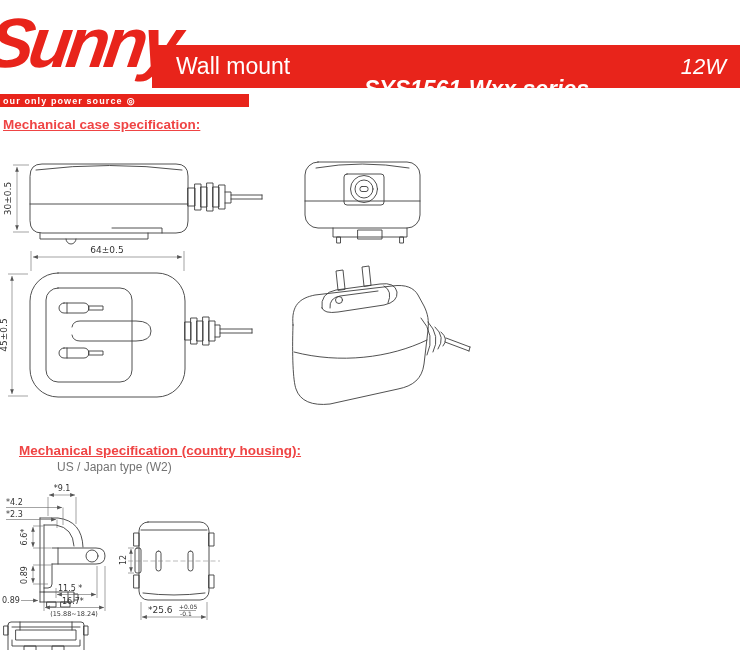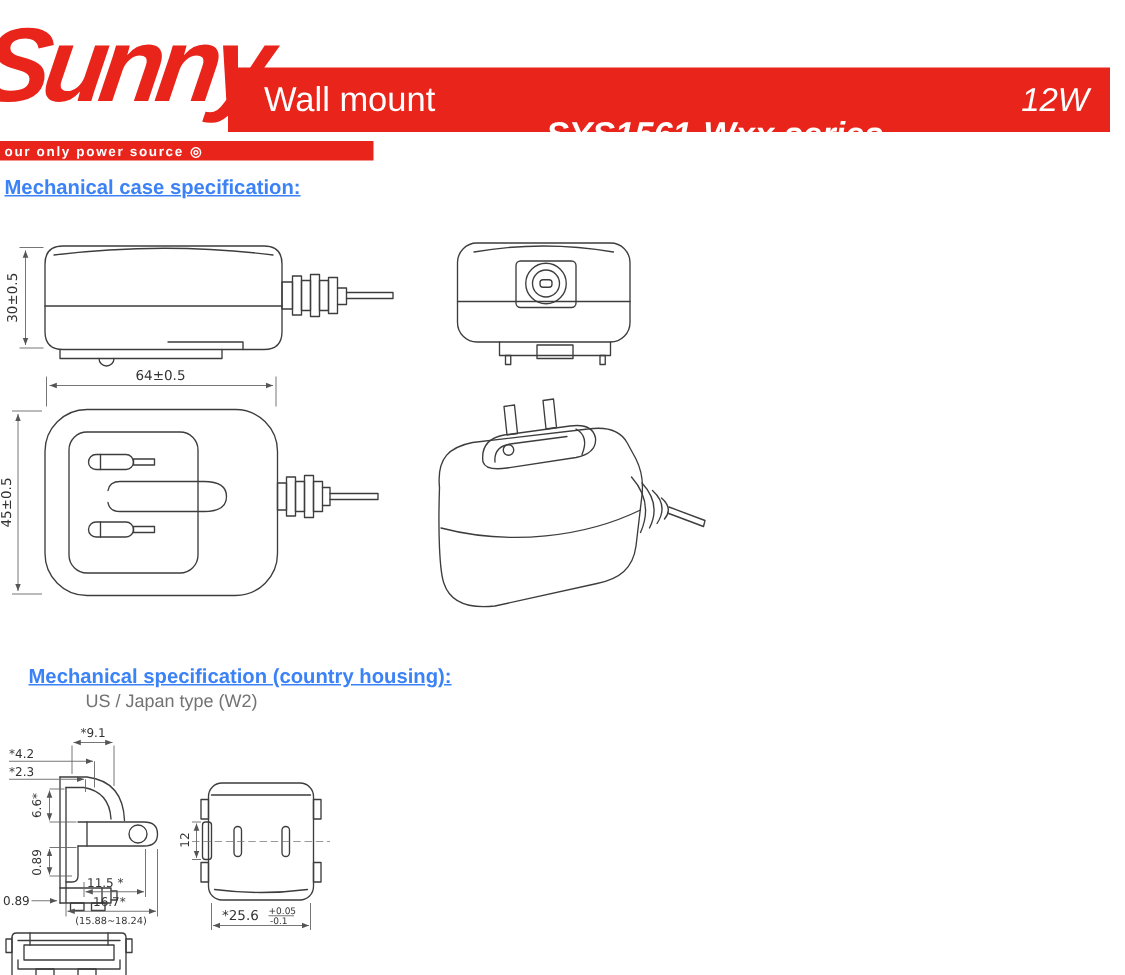--- a/index.html
+++ b/index.html
@@ -23,21 +23,21 @@
   .tagline-strip .mark{margin-left:4px;font-size:9px;letter-spacing:0;}
   .red-bar{
     position:absolute;left:152px;top:45px;width:588px;height:43px;
     background:#E8241B;color:#fff;display:flex;align-items:center;
   }
   .red-bar .ptype{position:absolute;left:24px;font-size:23px;}
   .red-bar .series{position:absolute;left:212px;font-size:23px;font-style:italic;font-weight:bold;margin-top:46px;}
   .red-bar .watt{position:absolute;right:14px;font-size:22px;font-style:italic;}
   
   .sec-heading{
-    position:absolute;left:3px;color:#3b82f6;font-size:13.5px;font-weight:bold;
+    position:absolute;left:3px;color:#ef4444;font-size:13.5px;font-weight:bold;
     text-decoration:underline;white-space:nowrap;
   }
   #heading-case{top:117px;}
   #heading-housing{top:443px;padding-left:16px;}
   .variant-label{position:absolute;left:57px;top:460px;font-size:12px;color:#737373;white-space:nowrap;}
   
   svg{position:absolute;}
   #svg-case{left:0;top:140px;}
   #svg-housing{left:0;top:480px;}
   .ln{fill:none;stroke:#3d3d3d;stroke-width:0.9;stroke-linecap:round;stroke-linejoin:round;}

